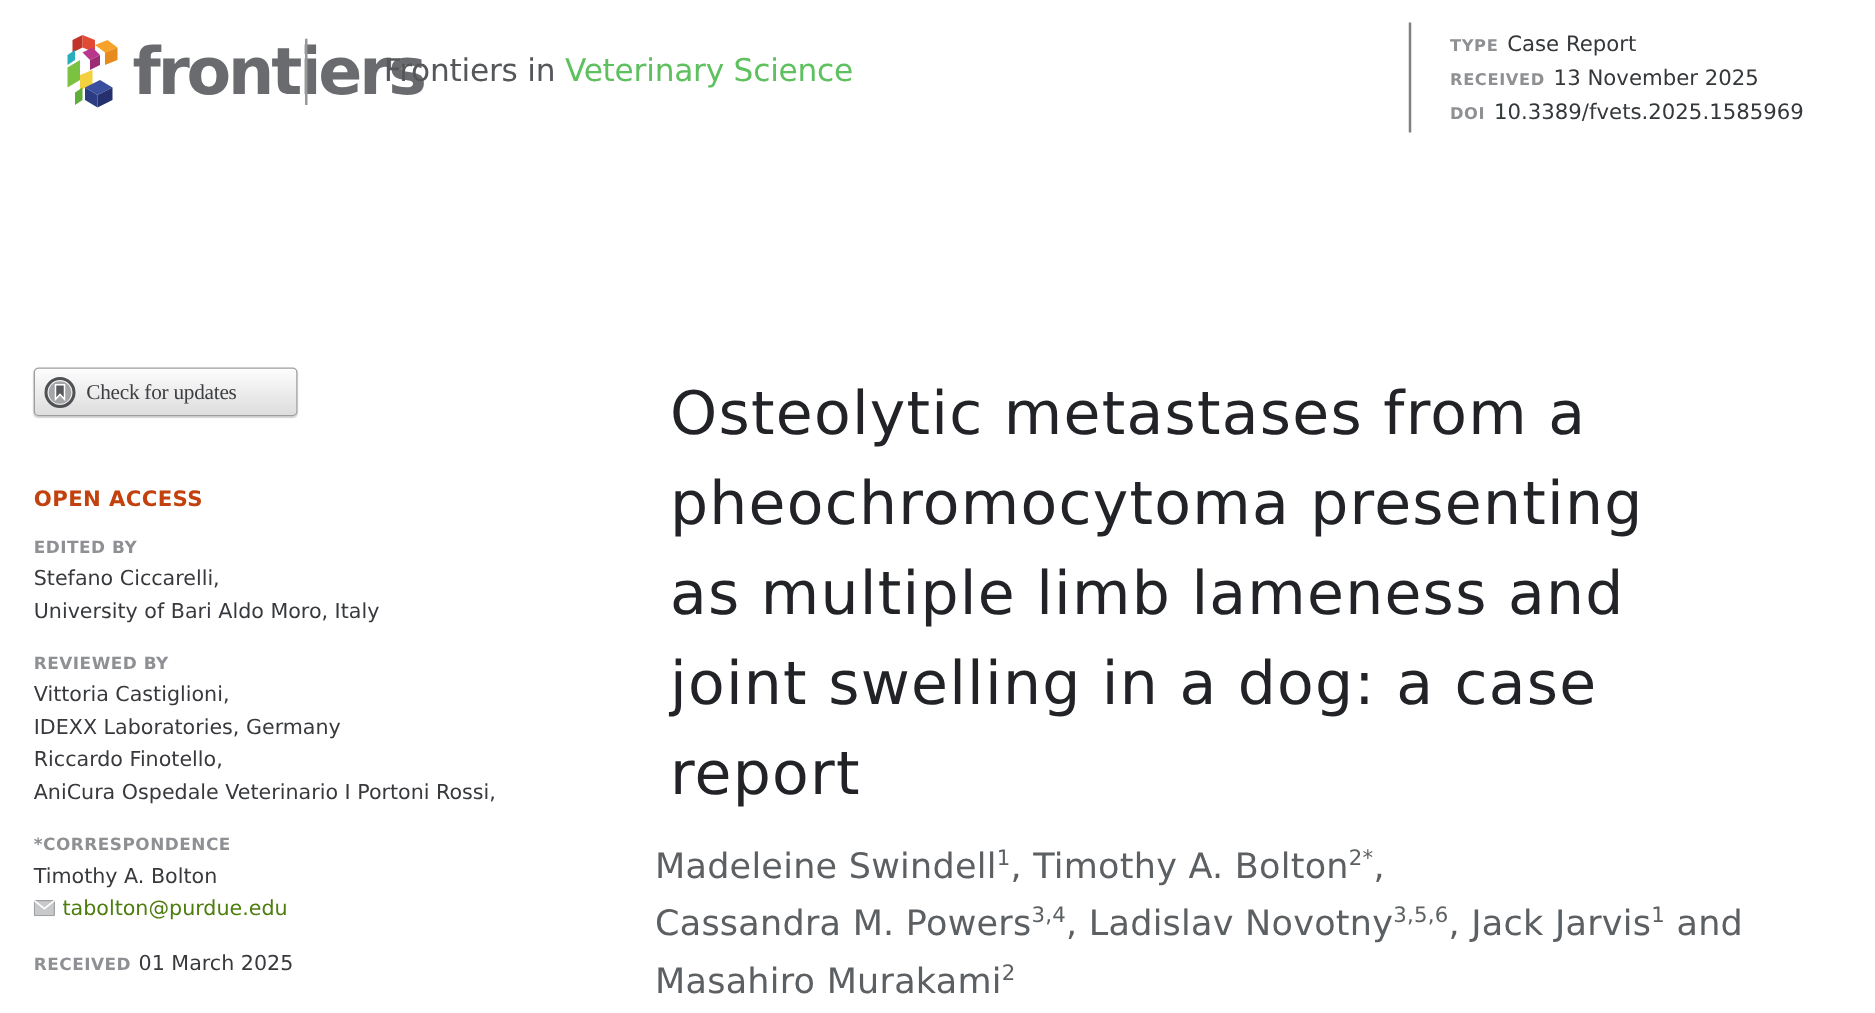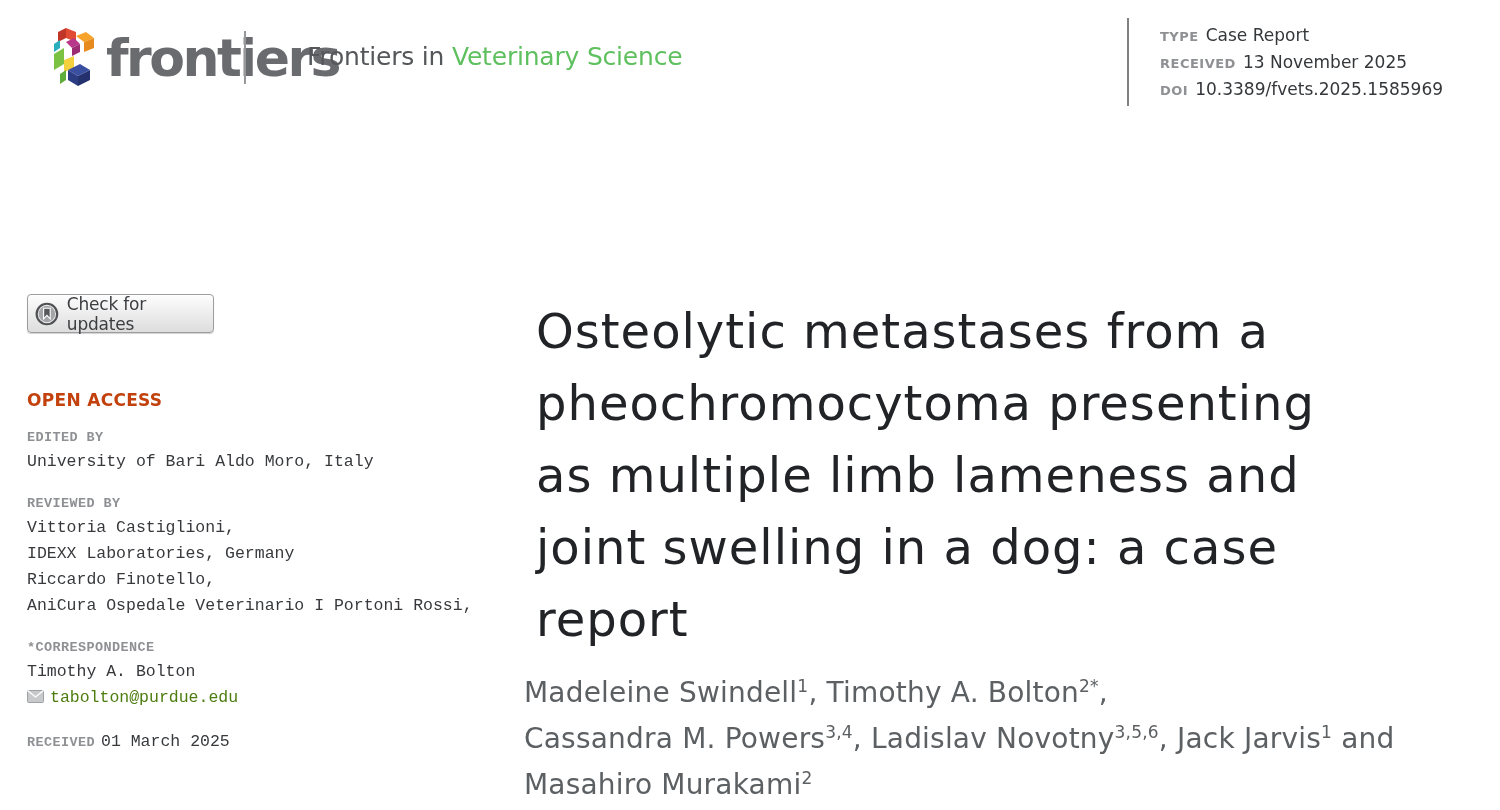--- a/index.html
+++ b/index.html
@@ -29,32 +29,32 @@
   #journal-name .green{color:var(--green);}
 
   #header-rule-2{left:1127px;top:18px;width:2px;height:88px;background:#7f8184;}
   #meta-rows{left:1160px;top:22px;}
   .meta-row{height:27px;line-height:27px;white-space:nowrap;}
   .meta-label{font-size:13px;font-weight:700;color:var(--label-gray);letter-spacing:0.5px;margin-right:7px;}
   .meta-value{font-size:17px;color:#35383b;}
 
   
   #check-btn{
-    left:27px;top:294px;width:187px;height:39px;
+    left:27px;top:294px;width:211px;height:39px;
     border:1px solid #9d9d9d;border-radius:4px;
     background:linear-gradient(#fdfdfd,#dddddd);
     box-shadow:0 1px 1px rgba(0,0,0,0.18), inset 0 1px 0 #ffffff;
-    display:flex;align-items:center;padding:0 7px;cursor:pointer;text-decoration:none;
+    display:flex;align-items:center;padding:0 7px;cursor:pointer;text-decoration:none;font-family:Liberation Serif, serif;
   }
   #check-btn .btn-label{font-size:17px;color:#3c3e41;margin-left:8px;letter-spacing:-0.2px;}
 
   
   #open-access{left:27px;top:390px;font-size:17px;font-weight:700;color:#c2410c;letter-spacing:0.3px;}
   #sidebar-sections{left:27px;top:430px;width:460px;}
-  .s-section{margin-bottom:21px;font-family:Liberation Mono, monospace;}
+  .s-section{margin-bottom:21px;}
   .s-label{font-size:13.5px;font-weight:700;color:var(--label-gray);letter-spacing:0.4px;margin-bottom:4px;}
   .s-line{font-size:16.5px;color:#37393c;line-height:26px;white-space:nowrap;}
   .s-line svg{vertical-align:-1px;margin-right:6px;}
   .s-inline .s-label{display:inline;margin-right:6px;}
   .s-inline .s-value{font-size:16.5px;color:#37393c;}
   .email-text{color:#4d7c0f;text-decoration:none;cursor:pointer;}
 
   
   #article-title{
     left:524px;top:283px;width:915px;margin:12px;
@@ -102,20 +102,21 @@
     <circle cx="13" cy="13" r="9" fill="#a3a5a8"></circle>
     <path d="M9.4 6.8 h7.2 v11.6 l-3.6 -3.9 l-3.6 3.9 z" fill="#58595c" stroke="#ffffff" stroke-width="1.2"></path>
   </svg>
   <span class="btn-label">Check for updates</span>
 </a>
 
 <div id="open-access" class="abs">OPEN ACCESS</div>
 <div id="sidebar-sections" class="abs">
     <div class="s-section">
       <div class="s-label">EDITED BY</div>
+      <div class="s-line">Stefano Ciccarelli,</div>
       <div class="s-line">University of Bari Aldo Moro, Italy</div>
     </div>
     <div class="s-section">
       <div class="s-label">REVIEWED BY</div>
       <div class="s-line">Vittoria Castiglioni,</div>
       <div class="s-line">IDEXX Laboratories, Germany</div>
       <div class="s-line">Riccardo Finotello,</div>
       <div class="s-line">AniCura Ospedale Veterinario I Portoni Rossi,</div>
     </div>
     <div class="s-section">

